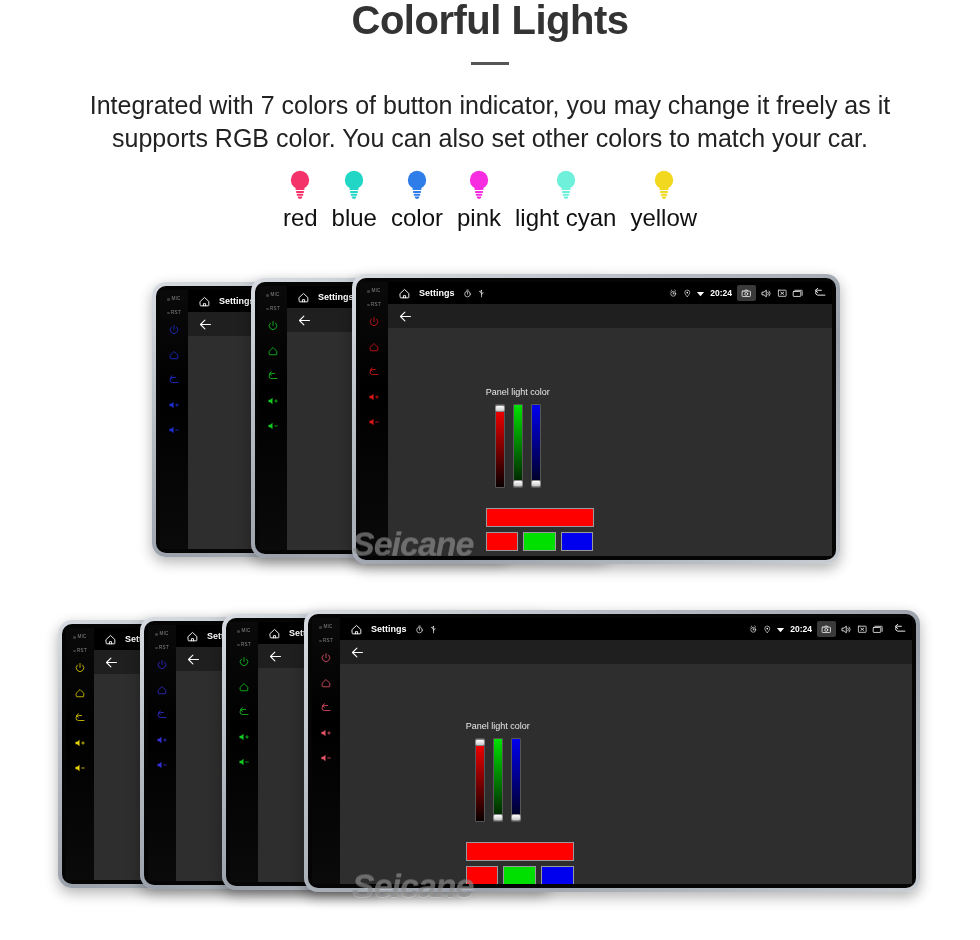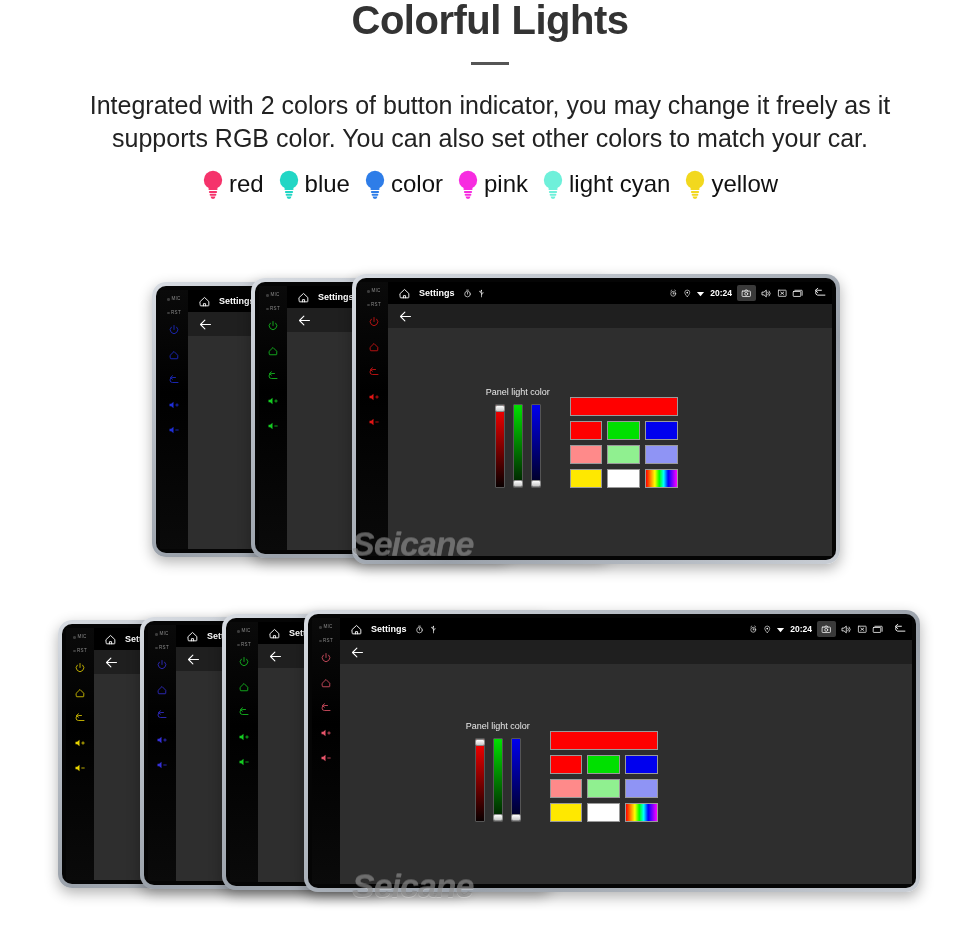--- a/index.html
+++ b/index.html
@@ -38,21 +38,21 @@
 
   
   .legend{
     display:flex;
     justify-content:center;
     align-items:center;
     gap:14px;
     margin-top:14px;
     padding:0 20px;
   }
-  .legend-item{ display:flex; align-items:center; gap:5px; }
+  .legend-item{ display:flex; align-items:center; gap:5px;flex-direction:column; }
   .legend-label{
     font-size:24px;
     color:#111;
     white-space:nowrap;
     font-family:"Liberation Sans", sans-serif;
   }
   .bulb{ width:22px; height:30px; display:block; }
 
   
   .cluster{ position:absolute; }
@@ -155,22 +155,23 @@
   .content{
     flex:1;
     background:#2e2e2e;
     position:relative;
   }
 
   
   .picker{
     position:absolute;
     display:flex;
-    align-items:flex-end;
+    align-items:flex-start;
     gap:20px;
+    flex-direction:column;
   }
   .picker-left{ display:flex;flex-direction:column;align-items:center; }
   .picker-label{
     font-size:9px;color:#e8e8e8;margin-bottom:7px;
     font-family:"Liberation Sans", sans-serif;white-space:nowrap;
   }
   .sliders{ display:flex;gap:8px; }
   .slider{
     width:10px;height:84px;
     border-radius:1px;
@@ -218,21 +219,21 @@
     pointer-events:none;
     user-select:none;
   }
 </style>
 </head>
 <body>
 
 <div class="header">
   <h1 class="page-title">Colorful Lights</h1>
   <div class="title-rule"></div>
-  <p class="desc">Integrated with 2 colors of button indicator, you may change it freely as it supports RGB color. You can also set other colors to match your car.</p>
+  <p class="desc">Integrated with 7 colors of button indicator, you may change it freely as it supports RGB color. You can also set other colors to match your car.</p>
 </div>
 
 <div class="legend" id="legend">
     <div class="legend-item">
       <span class="bulb"><svg viewBox="0 0 22 30" width="22" height="30" aria-hidden="true">
           <circle cx="11" cy="11" r="9.2" fill="#f5336b"></circle>
           <rect x="6.4" y="19" width="9.2" height="2.1" rx="1" fill="#f5336b"></rect>
           <rect x="6.9" y="21.9" width="8.2" height="2.1" rx="1" fill="#f5336b"></rect>
           <rect x="7.6" y="24.8" width="6.8" height="2" rx="1" fill="#f5336b"></rect>
           <path d="M8.6 27.6 h4.8 a2.4 2.4 0 0 1 -4.8 0 z" fill="#f5336b"></path>

